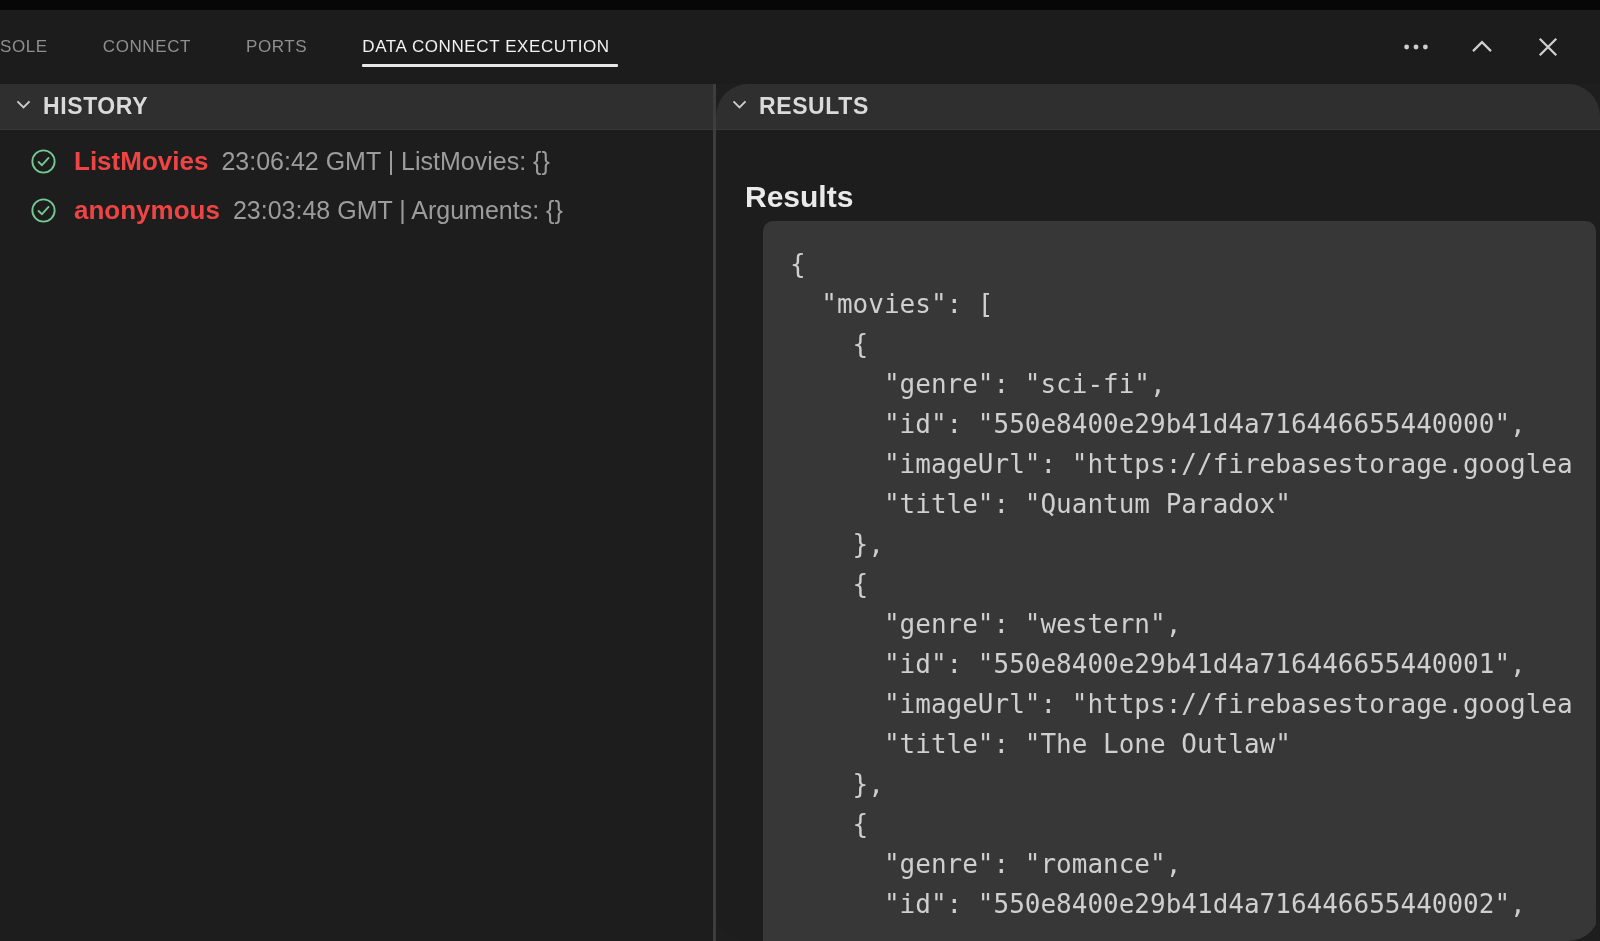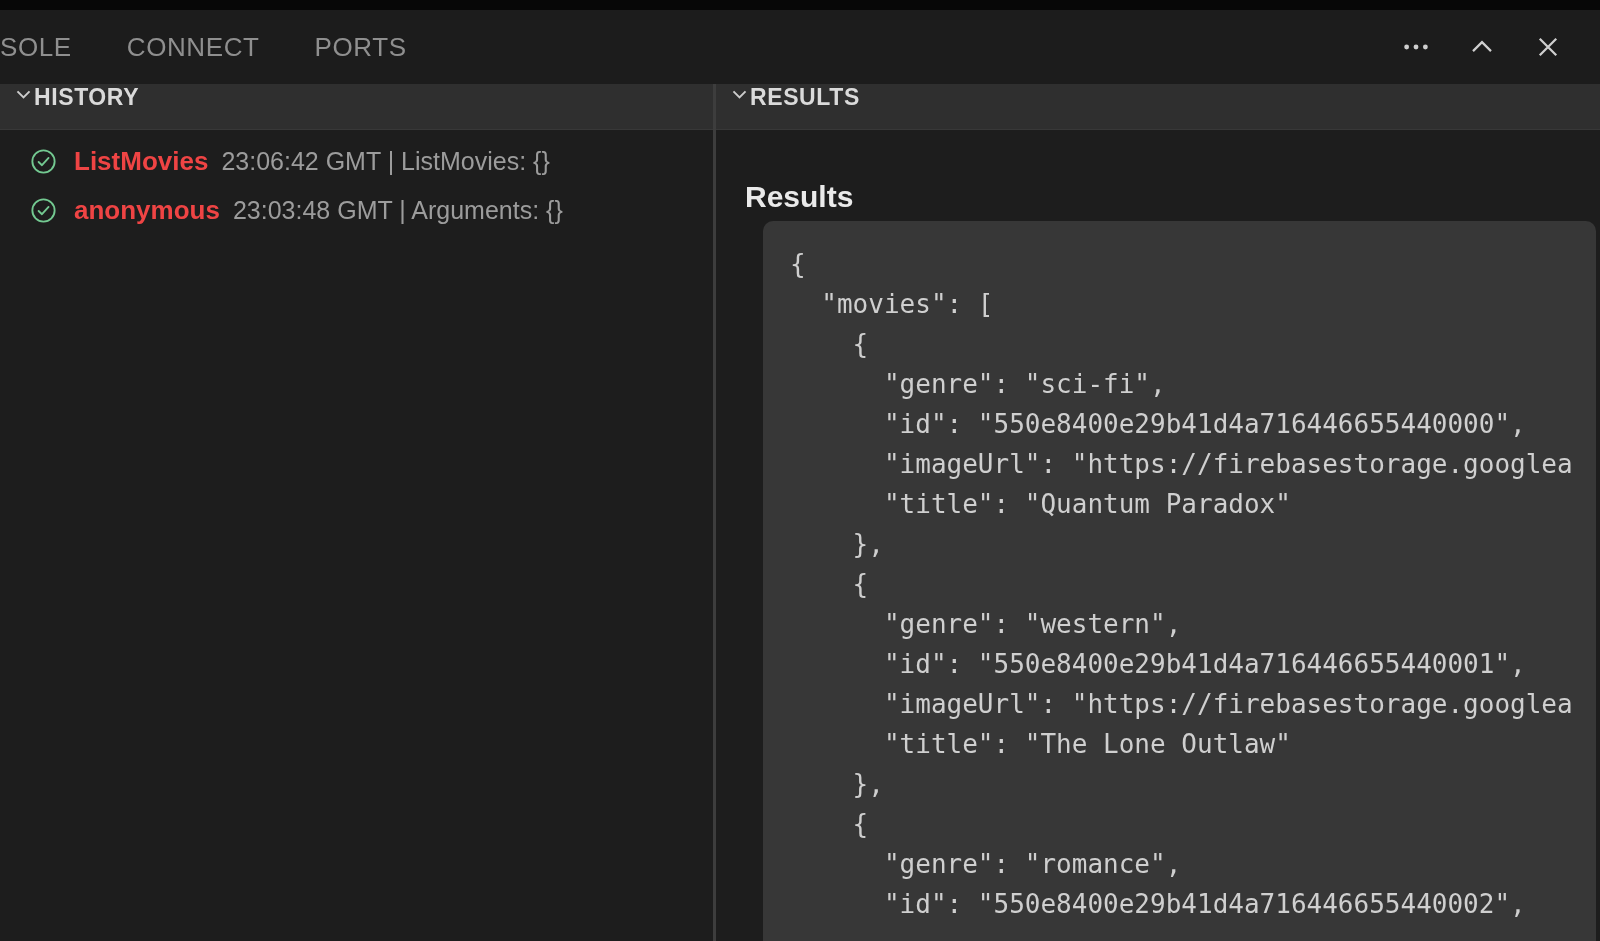--- a/index.html
+++ b/index.html
@@ -19,21 +19,21 @@
 
   
   .tab-bar {
     position: absolute; top: 10px; left: 0; right: 0; height: 74px;
     background: #1c1c1c;
     display: flex; align-items: center;
   }
   .tabs { display: flex; align-items: center; height: 100%; }
   .tab {
     margin-right: 55px;
-    font-size: 26px; letter-spacing: 0.6px;
+    font-size: 17px; letter-spacing: 0.6px;
     color: #8f8f8f; cursor: pointer;
     position: relative; padding: 7px 0;
     white-space: nowrap;
   }
   .tab.active { color: #f2f2f2; }
   .tab.active::after {
     content: ""; position: absolute; left: 0; right: -8px; bottom: -3px;
     height: 3px; background: #e8e8e8; border-radius: 1px;
   }
   .toolbar {
@@ -48,25 +48,25 @@
   .icon-btn svg { display: block; }
 
   
   .main {
     position: absolute; top: 84px; left: 0; right: 0; bottom: 0;
     display: flex;
   }
   .pane { background: #1d1d1d; position: relative; overflow: hidden; }
   .pane-history { width: 713px; flex: none; }
   .split-divider { width: 3px; background: #3d3d3d; flex: none; cursor: col-resize; }
-  .pane-results { flex: 1; }
+  .pane-results { flex: 1; border-radius: 32px; }
 
   .section-header {
     height: 46px; background: #2f2f2f;
-    display: flex; 
+    display: flex; align-items: center; gap: 9px;
     padding-left: 13px;
     border-bottom: 1px solid #383838;
     cursor: pointer;
   }
   .section-header .label {
     font-size: 23px; font-weight: 700; letter-spacing: 0.6px;
     color: #dadada;
   }
 
   
@@ -104,20 +104,21 @@
 </head>
 <body>
 
 <div class="top-strip"></div>
 
 <div class="tab-bar">
   <div class="tabs">
     <div class="tab">SOLE</div>
     <div class="tab">CONNECT</div>
     <div class="tab">PORTS</div>
+    <div class="tab active">DATA CONNECT EXECUTION</div>
   </div>
   <div class="toolbar">
     <button class="icon-btn" title="More Actions">
       <span>
         <svg width="30" height="30" viewBox="0 0 16 16">
           <circle cx="3" cy="8" r="1.3" fill="#cfcfcf"></circle>
           <circle cx="8" cy="8" r="1.3" fill="#cfcfcf"></circle>
           <circle cx="13" cy="8" r="1.3" fill="#cfcfcf"></circle>
         </svg>
       </span>

